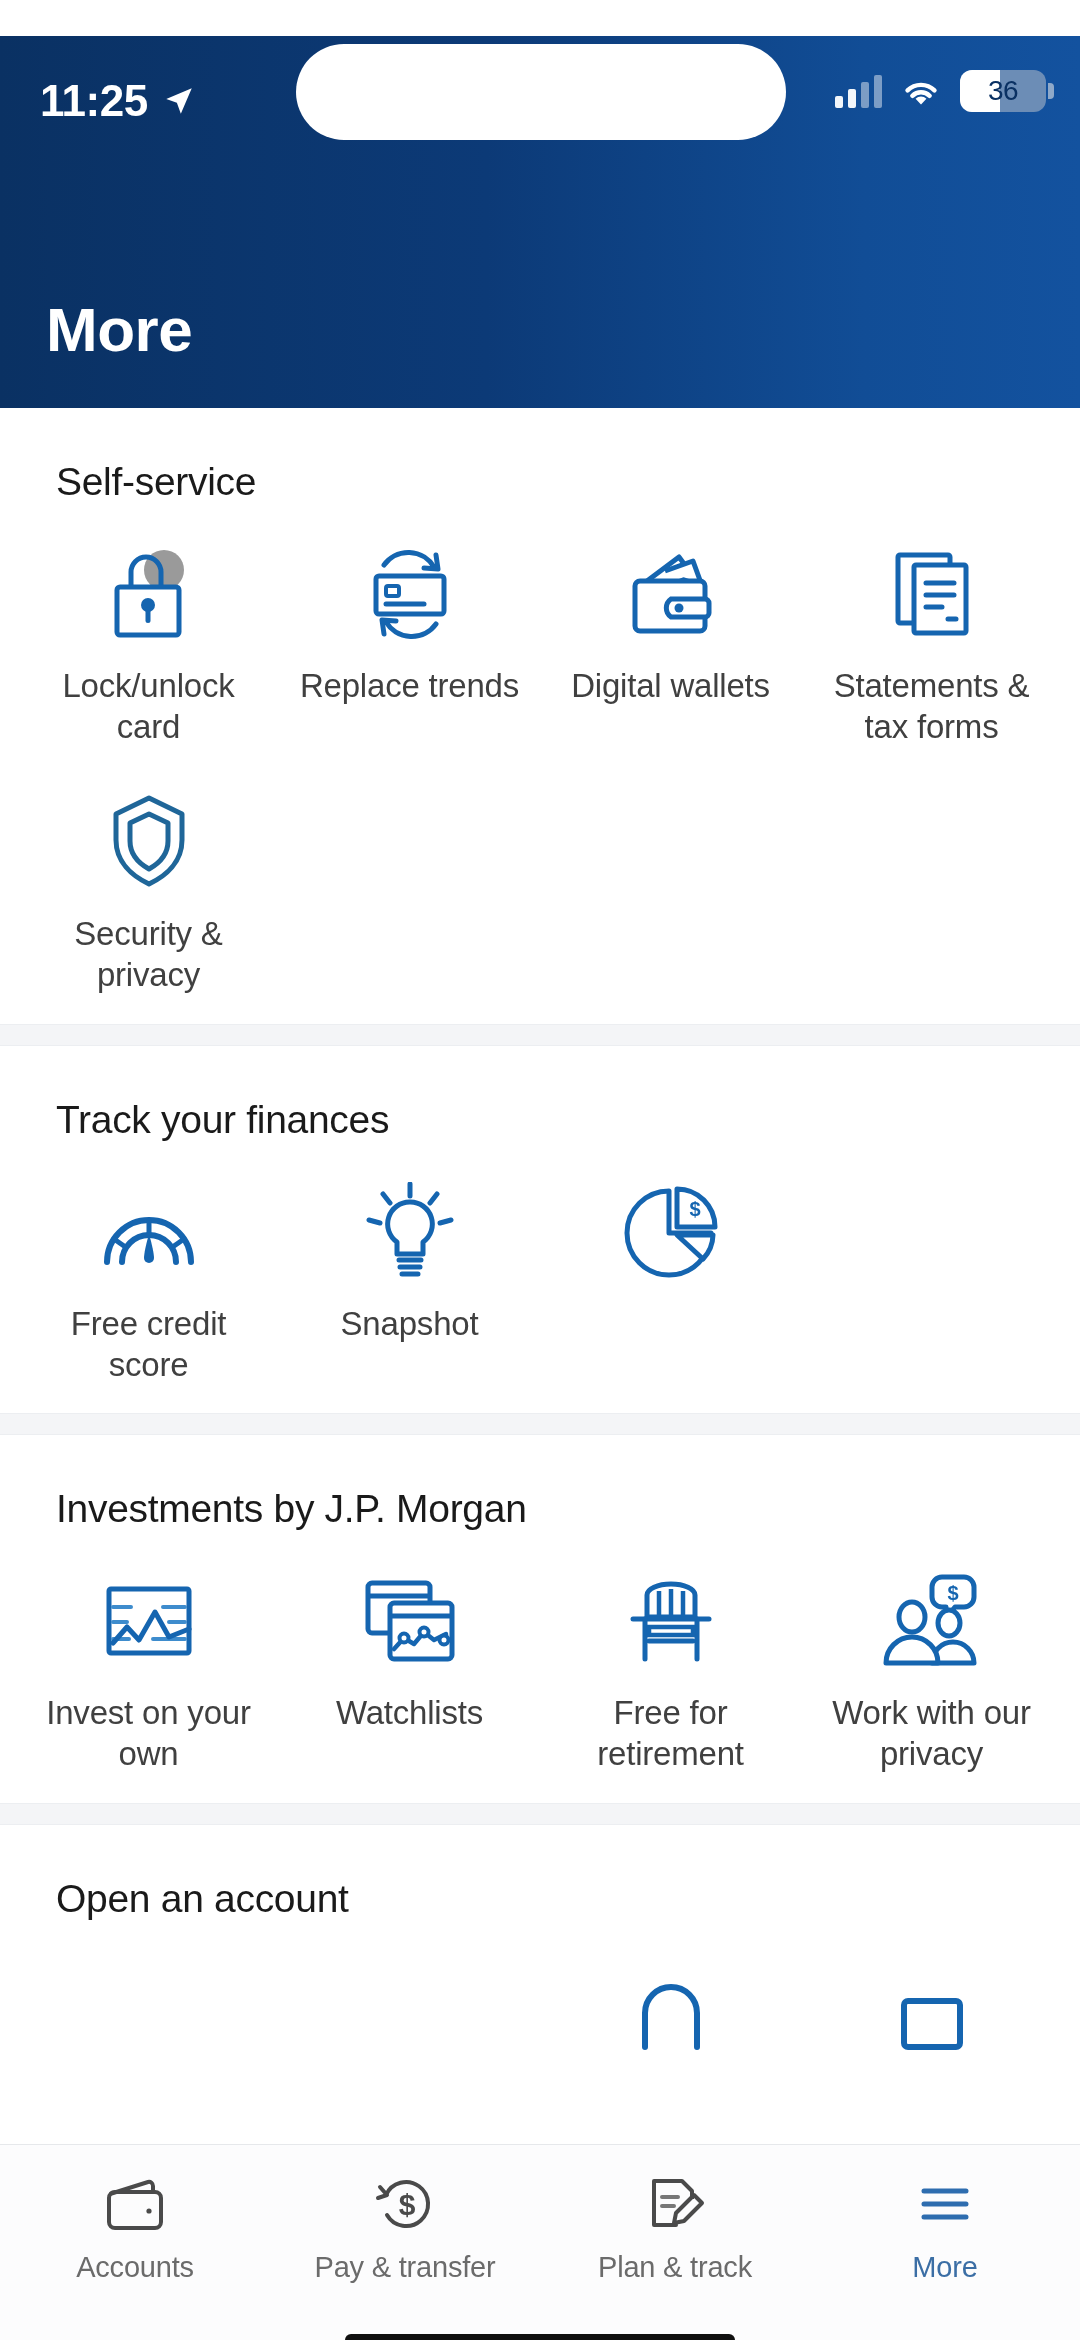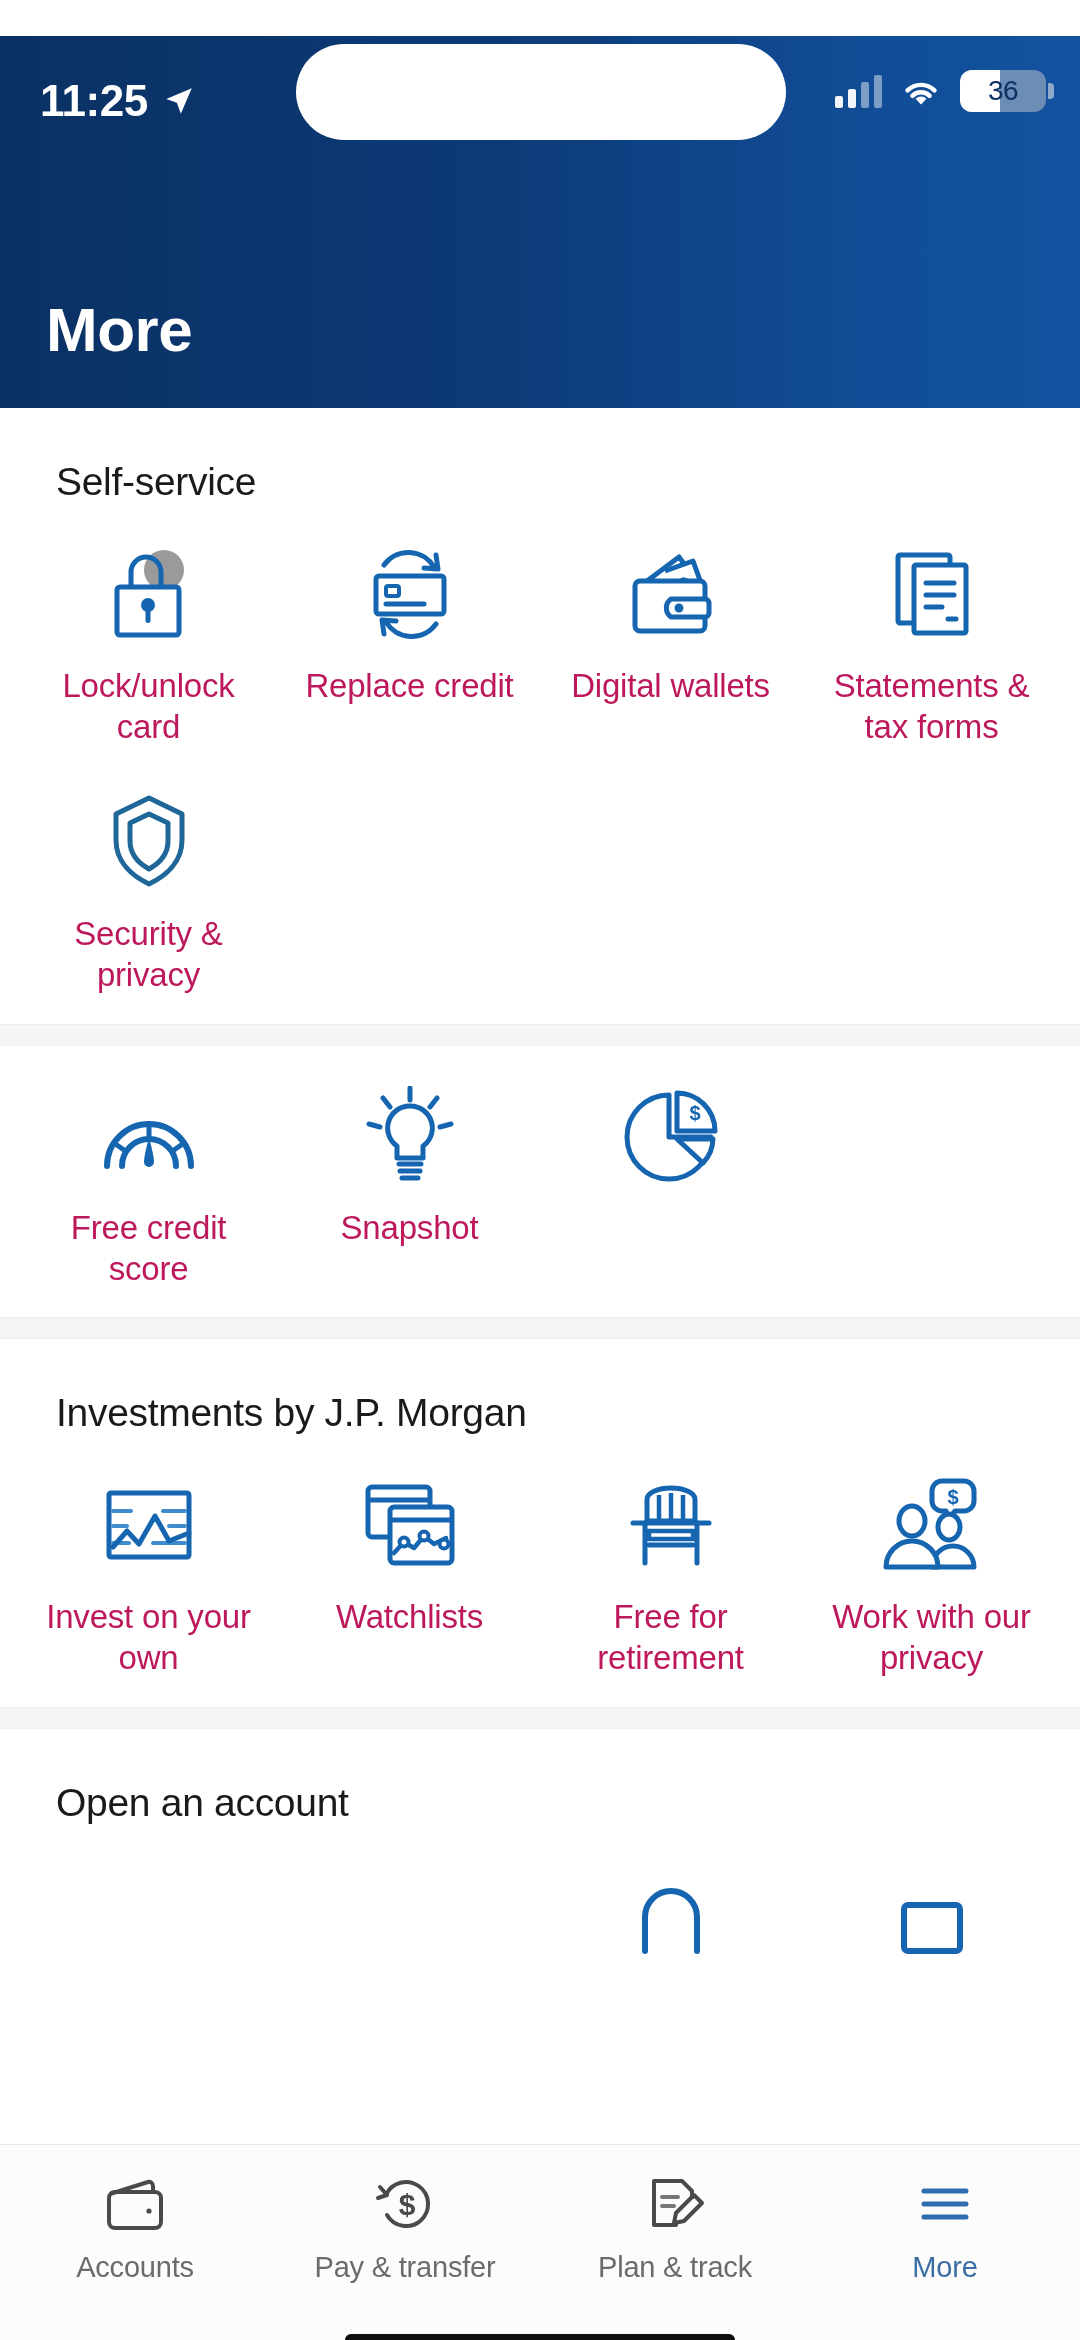--- a/index.html
+++ b/index.html
@@ -71,21 +71,21 @@
     display:flex; flex-wrap:wrap; padding:14px 18px 0 18px;
   }
   .tile {
     width:25%; padding:24px 8px 18px 8px;
     display:flex; flex-direction:column; align-items:center;
     text-align:center; cursor:pointer;
   }
   .tile .ico { height:104px; display:flex; align-items:center; justify-content:center; }
   .tile .ico svg { display:block; }
   .tile .lbl {
-    margin-top:20px; font-size:33px; line-height:1.24; color:#be185d;
+    margin-top:20px; font-size:33px; line-height:1.24; color:#404040;
     max-width:230px; letter-spacing:-0.2px;
   }
   .divider { height:22px; background:#f4f5f7; border-top:1px solid #eceef1; border-bottom:1px solid #eceef1; }
 
   
   .bottomnav {
     position:absolute; left:0; bottom:0; width:1080px; height:232px;
     background:#fcfcfd; border-top:1px solid #e6e8eb;
     display:flex; align-items:flex-start; padding-top:26px;
   }
@@ -164,21 +164,21 @@
             <svg width="100" height="98" viewBox="0 0 100 98">
               <path d="M24 20a30 30 0 0 1 50 2" stroke="#1565b0" stroke-width="5" fill="none" stroke-linecap="round"></path>
               <path d="M76 10l2 14-14-1" stroke="#1565b0" stroke-width="5" fill="none" stroke-linecap="round" stroke-linejoin="round"></path>
               <rect x="16" y="31" width="68" height="38" rx="3" fill="#fff" stroke="#1565b0" stroke-width="5"></rect>
               <rect x="26" y="41" width="13" height="10" rx="2" fill="none" stroke="#1565b0" stroke-width="4"></rect>
               <path d="M26 59h38" stroke="#1565b0" stroke-width="5" stroke-linecap="round"></path>
               <path d="M76 79a30 30 0 0 1-50-2" stroke="#1565b0" stroke-width="5" fill="none" stroke-linecap="round"></path>
               <path d="M24 89l-2-14 14 1" stroke="#1565b0" stroke-width="5" fill="none" stroke-linecap="round" stroke-linejoin="round"></path>
             </svg>
           </span>
-          <span class="lbl">Replace credit</span>
+          <span class="lbl">Replace trends</span>
         </div>
 
         <div class="tile">
           <span class="ico">
             <svg width="100" height="98" viewBox="0 0 100 98">
               <path d="M26 36 58 12l14 19-20 8z" fill="#fff" stroke="#1565b0" stroke-width="5" stroke-linejoin="round"></path>
               <path d="M44 26 72 16l8 22" fill="#fff" stroke="#1565b0" stroke-width="5" stroke-linejoin="round"></path>
               <rect x="14" y="36" width="70" height="50" rx="5" fill="#fff" stroke="#1565b0" stroke-width="5"></rect>
               <path d="M50 54h34a4 4 0 0 1 4 4v10a4 4 0 0 1-4 4H50a11 11 0 0 1 0-18z" fill="#fff" stroke="#1565b0" stroke-width="5"></path>
               <circle cx="58" cy="63" r="4.5" fill="#1565b0"></circle>
@@ -210,20 +210,21 @@
 
         <div class="tile"></div>
         <div class="tile"></div>
         <div class="tile"></div>
       </div>
     </div>
 
     <div class="divider"></div>
 
     <div class="section">
+      <div class="section-title">Track your finances</div>
       <div class="grid">
 
         <div class="tile">
           <span class="ico">
             <svg width="108" height="84" viewBox="0 0 108 84">
               <path d="M12 72a42 42 0 0 1 84 0" fill="none" stroke="#1565b0" stroke-width="6" stroke-linecap="round"></path>
               <path d="M27 72a27 27 0 0 1 54 0" fill="none" stroke="#1565b0" stroke-width="6" stroke-linecap="round"></path>
               <path d="M19 49l10 7M54 31v13M89 49l-10 7" stroke="#1565b0" stroke-width="5" stroke-linecap="round"></path>
               <path d="M54 44c3 10 5 20 5 24a5 5 0 0 1-10 0c0-4 2-14 5-24z" fill="#1565b0"></path>
             </svg>

